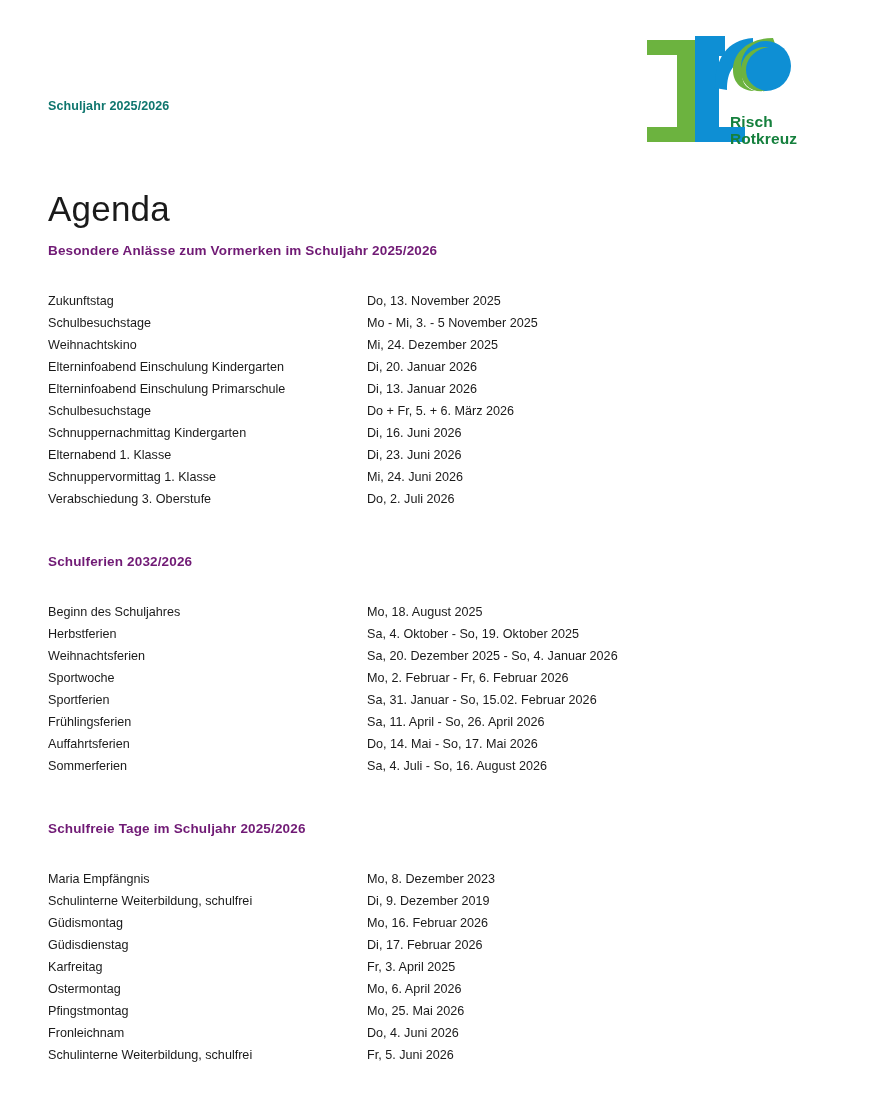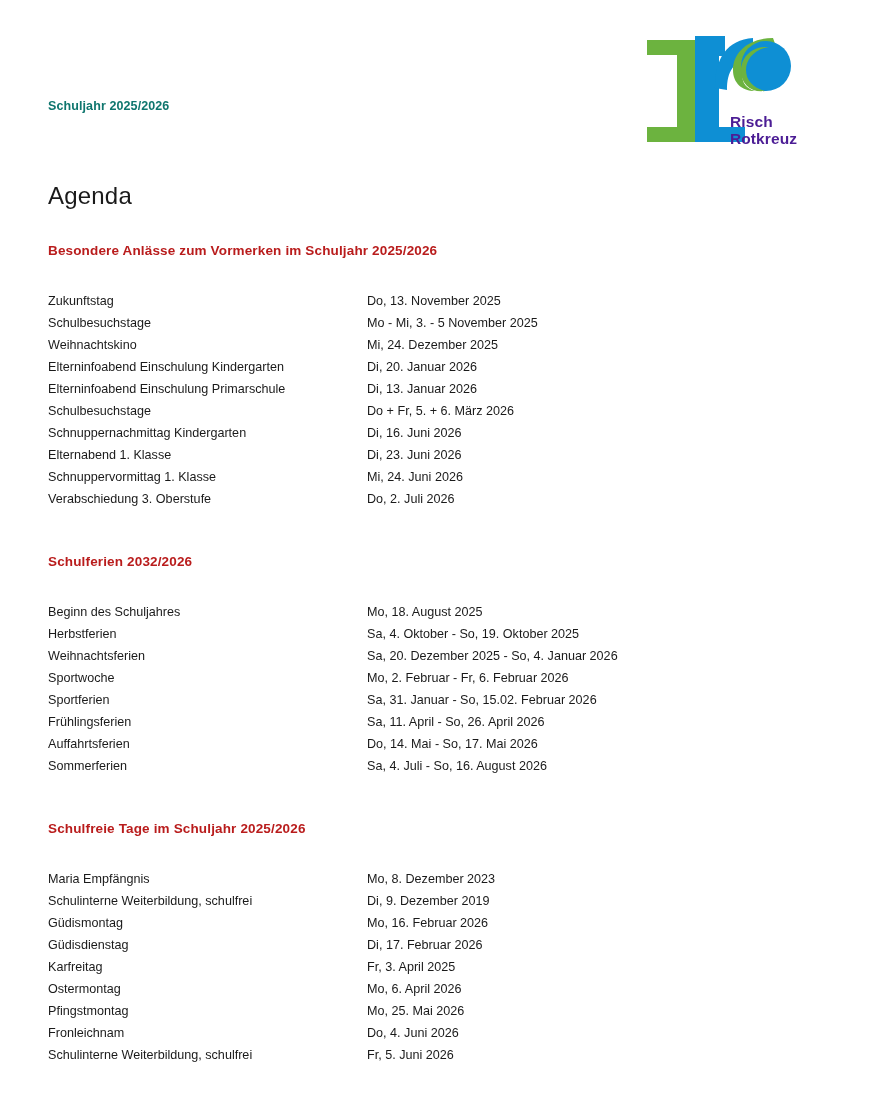--- a/index.html
+++ b/index.html
@@ -61,41 +61,41 @@
     font-size: 12.5px;
     font-weight: bold;
     letter-spacing: 0.1px;
     color: #0f766e;
   }
 
   .doc-title {
     position: absolute;
     left: 48px;
     top: 166px;
-    font-size: 24px;
+    font-size: 35px;
     font-weight: normal;
     letter-spacing: 0.2px;
     color: #1a1a1a;
   }
 
   
   .sections {
     position: absolute;
     left: 48px;
     top: 243px;
     width: 800px;
   }
   .section { margin-bottom: 0; }
   .section + .section { margin-top: 44px; }
 
   .section-heading {
     font-size: 13.5px;
     font-weight: bold;
     letter-spacing: 0.15px;
-    color: #b91c1c;
+    color: #701a75;
     margin: 0 0 31px 0;
     line-height: 16px;
   }
 
   .entry-list {
     list-style: none;
     margin: 0;
     padding: 0;
   }
   .entry {
@@ -137,21 +137,21 @@
       <rect x="50" y="99" width="50" height="15" fill="#0e8fd4"></rect>
 
       <path d="M70 60 C70 30 82 12 108 10 L108 30 C88 32 82 44 82 62 Z" fill="#0e8fd4"></path>
 
       <path d="M128 10 C104 10 88 24 88 42 C88 55 97 63 110 63 C98 60 95 50 99 40 C104 28 117 22 133 24 Z" fill="#6cb33f"></path>
 
       <circle cx="121" cy="38" r="25" fill="#0e8fd4"></circle>
 
       <path d="M96 43 C96 56 106 65 120 63 C108 60 101 52 101 42 C101 31 110 21 124 19 C107 18 96 29 96 43 Z" fill="#6cb33f"></path>
     </svg>
-    <div class="logo-wordmark" style="color:#4c1d95;">
+    <div class="logo-wordmark" style="color:#15803d;">
       <span class="wm-line">Risch</span>
       <span class="wm-line">Rotkreuz</span>
     </div>
   </div>
 
   <div class="school-year">Schuljahr 2025/2026</div>
 
   <h1 class="doc-title">Agenda</h1>
 
   <div class="sections">

